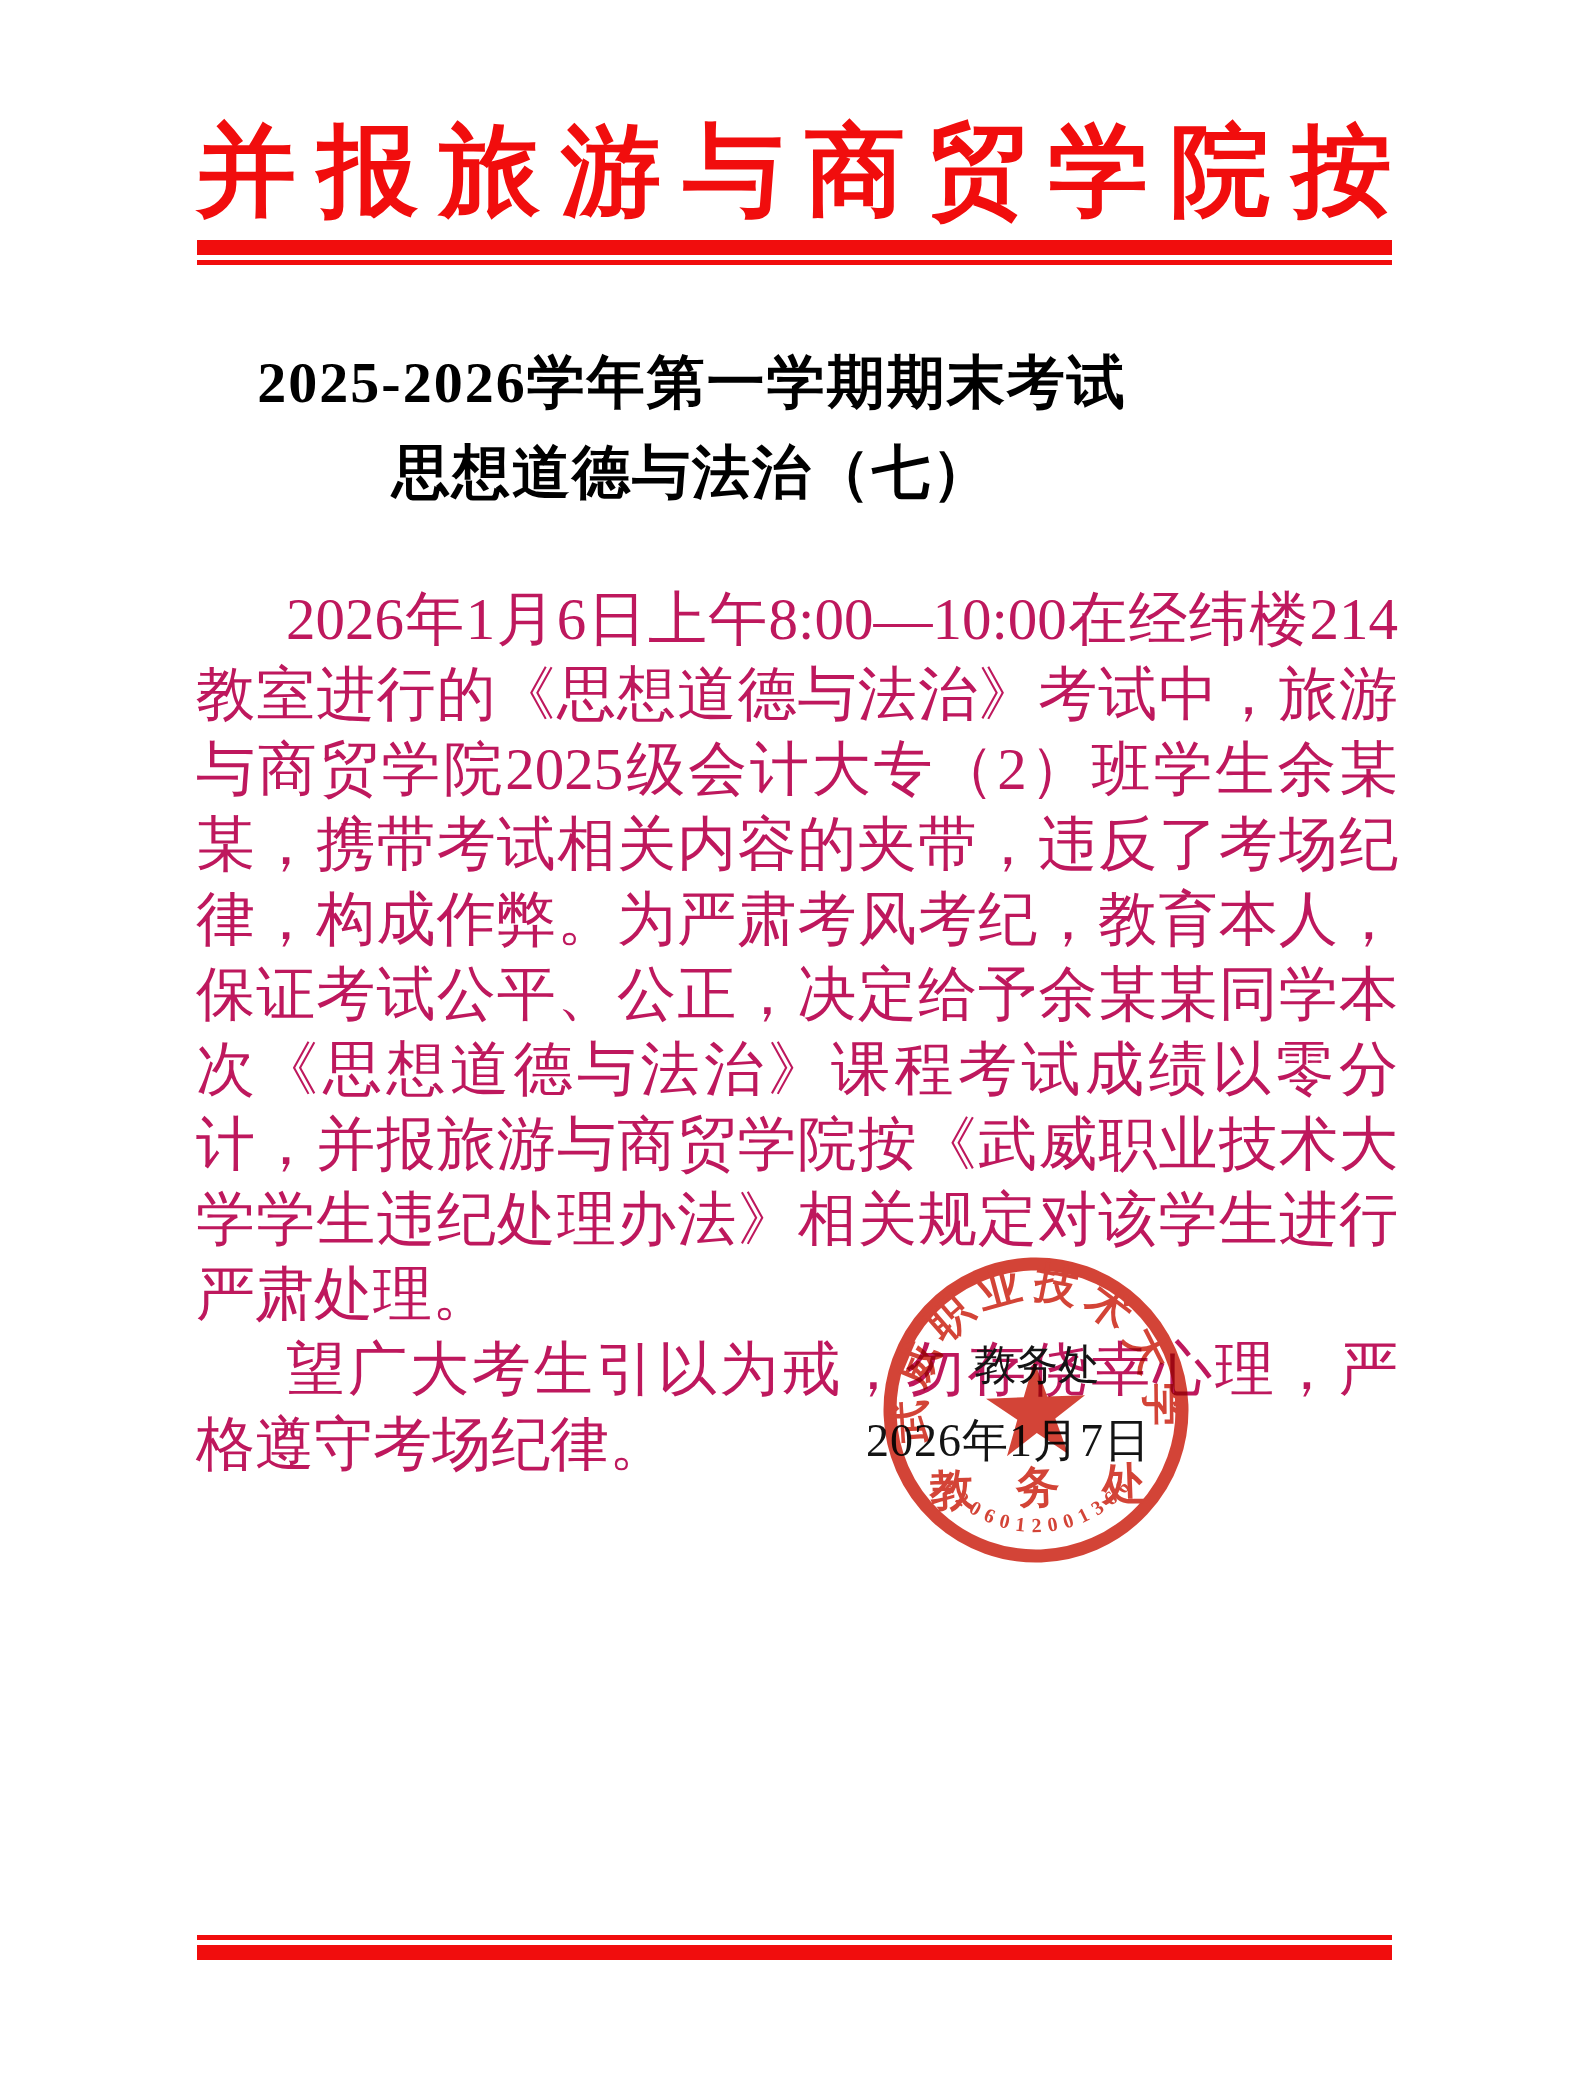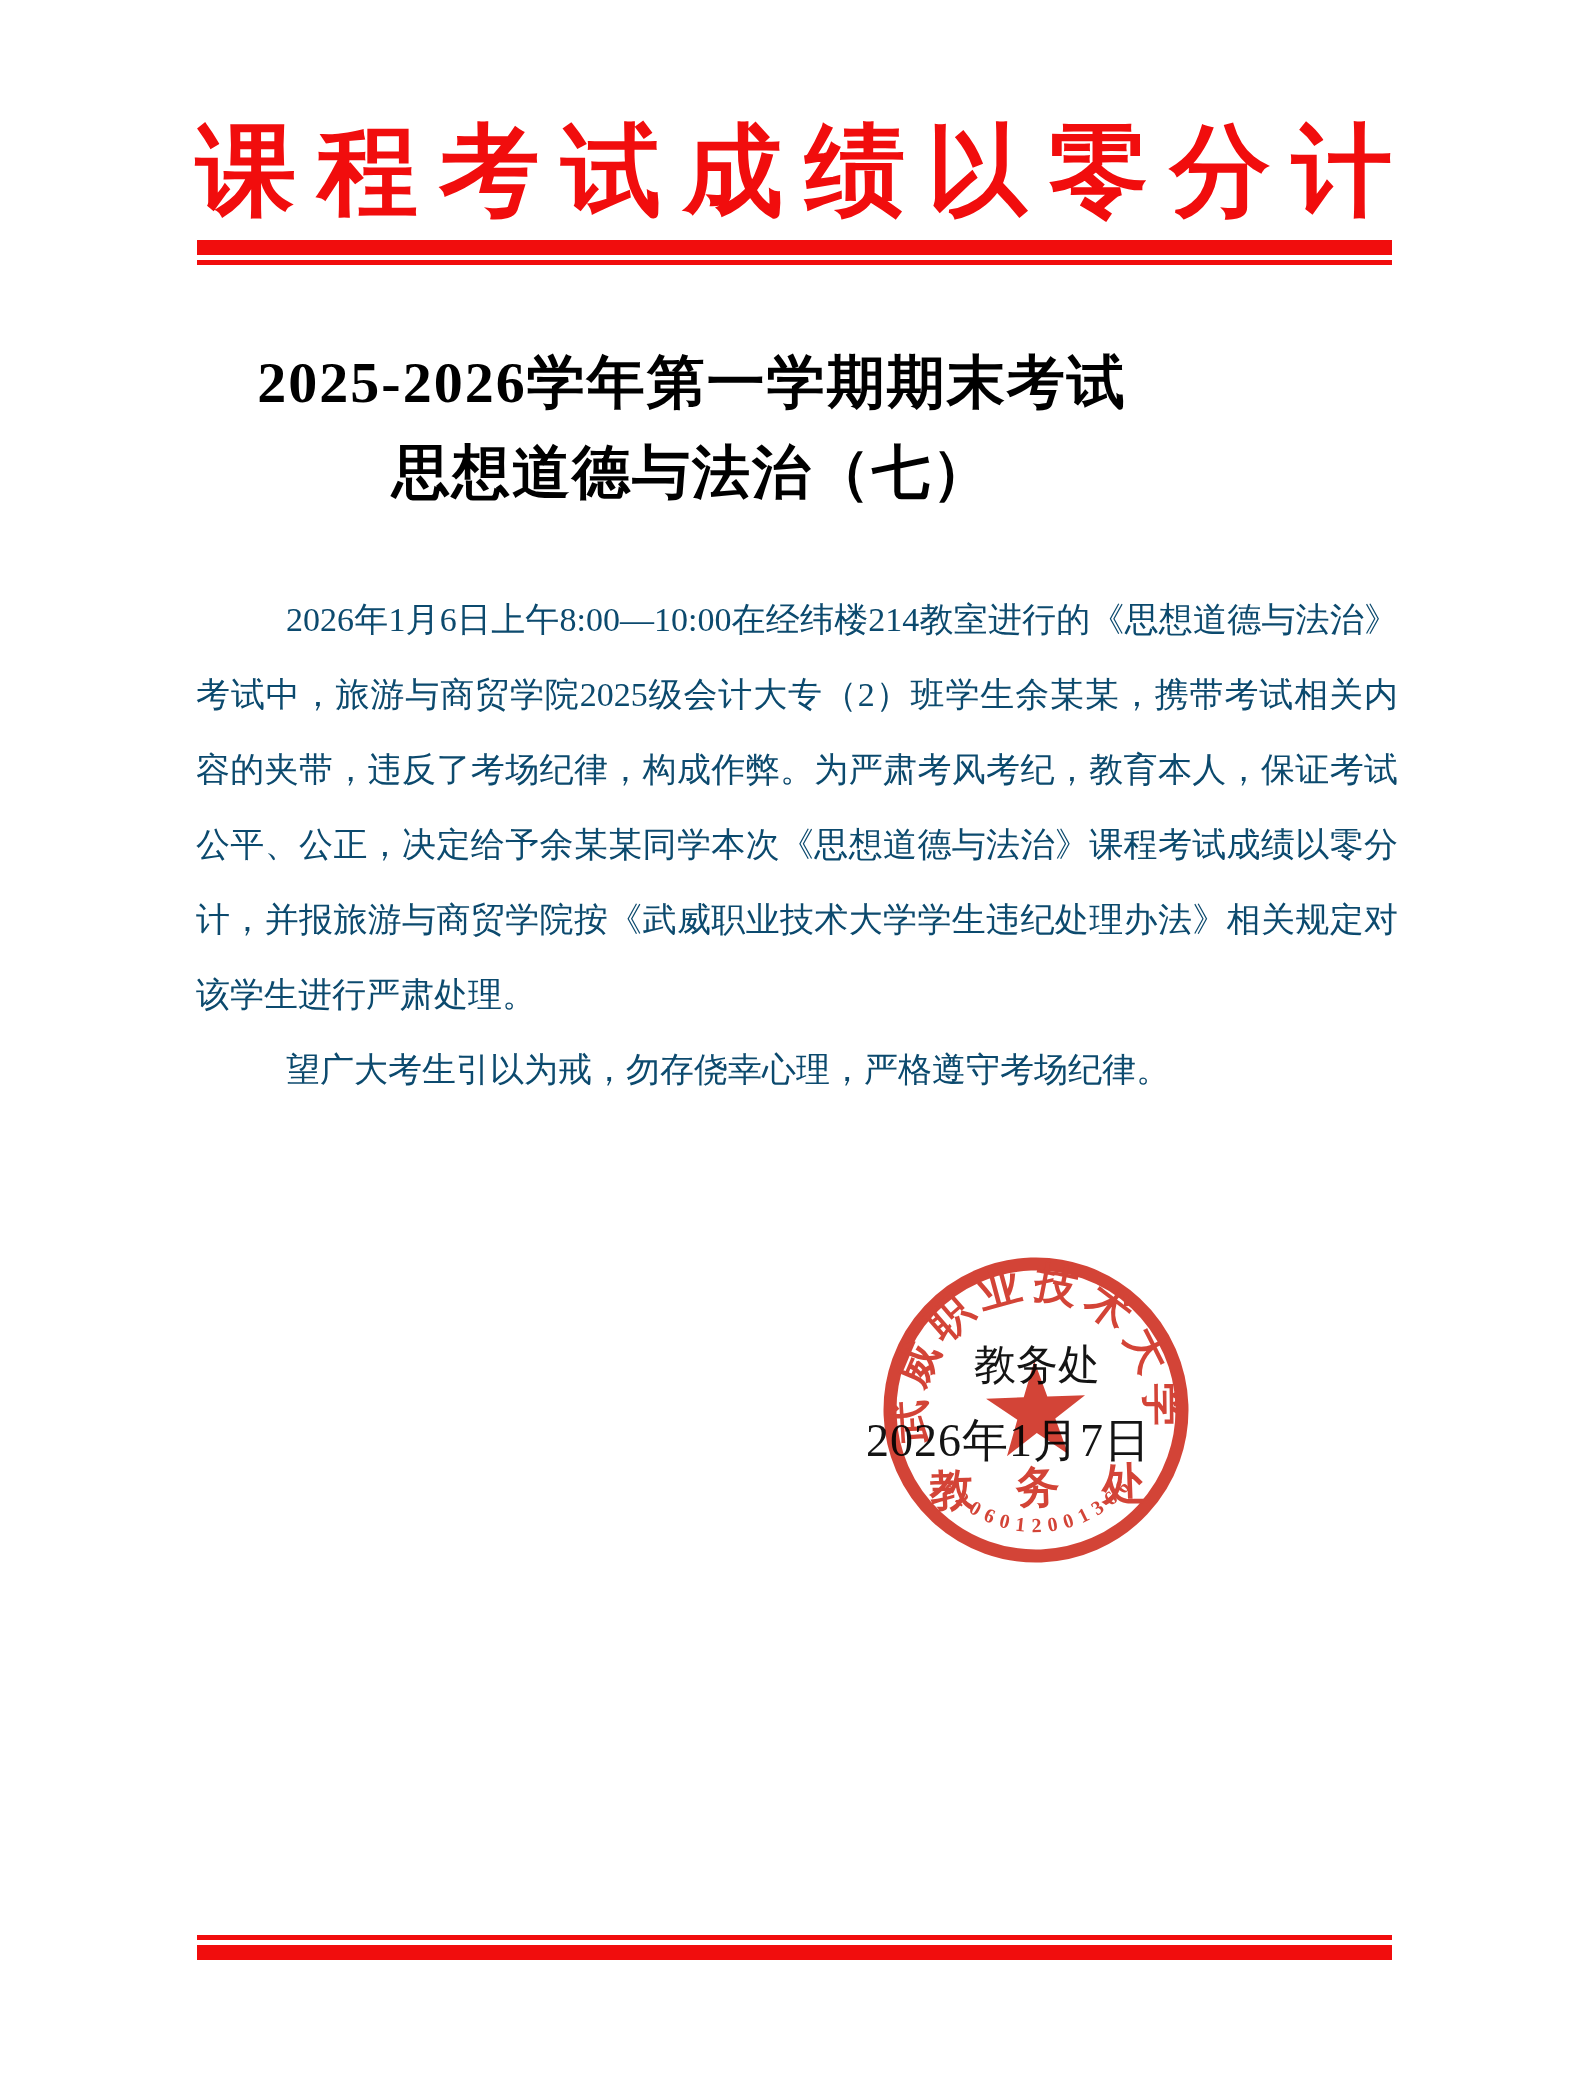--- a/index.html
+++ b/index.html
@@ -33,21 +33,21 @@
   
   .doc-title{
     position:absolute;left:0;top:338px;width:1384px;
     text-align:center;color:#000;
     font-weight:bold;font-size:58px;line-height:90px;
     letter-spacing:2px;
   }
   
   .body-text{
     position:absolute;left:196px;top:582px;width:1202px;
-    color:#0c4a6e;font-size:34px;line-height:75px;
+    color:#be185d;font-size:59px;line-height:75px;
     text-align:justify;text-justify:inter-ideograph;
   }
   .body-text p{margin:0;text-indent:90px;}
   
   .sig-dept{
     position:absolute;left:871px;top:1340px;width:332px;
     text-align:center;color:#141414;font-size:42px;line-height:50px;
   }
   .sig-date{
     position:absolute;left:866px;top:1414px;width:372px;
@@ -64,21 +64,21 @@
   .seal text{fill:var(--seal-red,#d03426);}
   .seal .arc-text{font-size:43px;font-weight:bold;letter-spacing:8px;}
   .seal .seal-dept{font-size:44px;font-weight:bold;letter-spacing:42px;}
   .seal .seal-serial{font-size:20px;font-weight:bold;letter-spacing:7px;}
 </style>
 </head>
 <body>
 
 <div class="page" style="--banner-red: #f10d0d; --seal-red: #d03426;">
 
-  <div class="org-name">课程考试成绩以零分计</div>
+  <div class="org-name">并报旅游与商贸学院按</div>
 
   <div class="rule rule-top">
     <div class="bar thick"></div>
     <div class="bar thin"></div>
   </div>
 
   <div class="doc-title">
     <div>2025-2026学年第一学期期末考试</div>
     <div>思想道德与法治（七）</div>
   </div>

